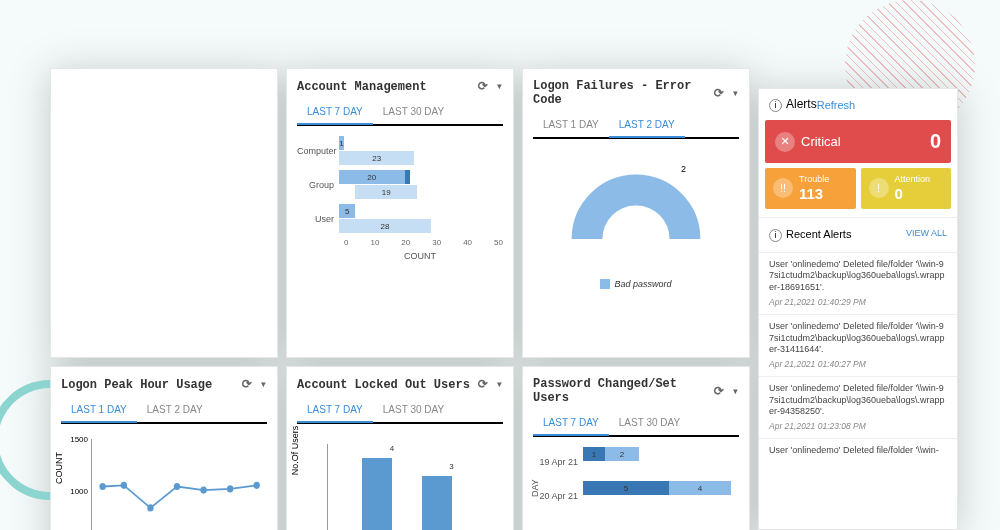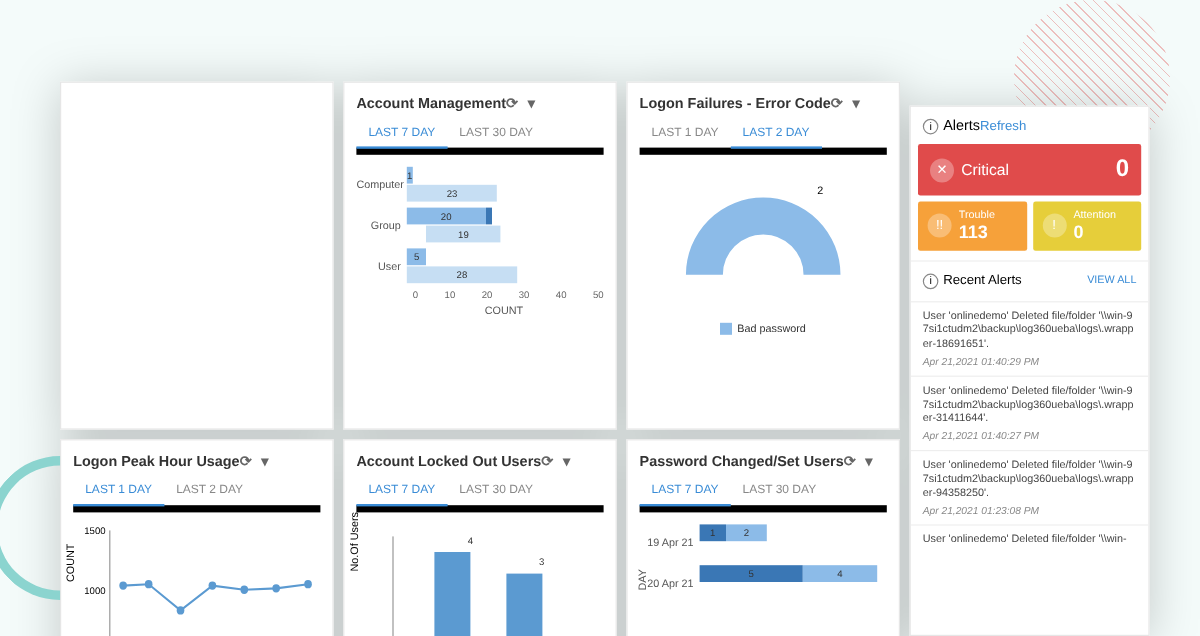--- a/index.html
+++ b/index.html
@@ -3,36 +3,36 @@
 <meta charset="utf-8">
 <style>
 * { box-sizing: border-box; margin: 0; padding: 0; }
 body { font-family: -apple-system, Arial, sans-serif; background: #f4fbfa; width: 1000px; height: 530px; overflow: hidden; position: relative; }
 .decor-red { position: absolute; top: 0; right: 25px; width: 130px; height: 130px; border-radius: 50%; background: repeating-linear-gradient(45deg, rgba(220,50,50,0.3) 0 1px, transparent 1px 6px); z-index: 0; }
 .decor-ring { position: absolute; left: -10px; top: 380px; width: 120px; height: 120px; border-radius: 50%; border: 8px solid; border-color: #8bd4cf transparent transparent #8bd4cf; transform: rotate(-45deg); z-index: 3; }
 .wrap { position: absolute; left: 50px; top: 68px; right: 20px; bottom: 0; filter: drop-shadow(0 4px 20px rgba(0,0,0,0.2)); }
 .cards { position: absolute; left: 0; top: 0; width: 700px; height: 462px; display: grid; grid-template-columns: 1fr 1fr 1fr; grid-template-rows: 290px 200px; gap: 8px; z-index: 1; }
 .card { background: #fff; border: 1px solid #e6e6e6; padding: 10px; display: flex; flex-direction: column; overflow: hidden; }
 .card.empty { background: #fff; }
-.chead { display: flex; align-items: center; font-size: 12px; font-weight: 600; color: #333; margin-bottom: 8px; }
+.chead { display: flex; align-items: center; justify-content: space-between; font-size: 12px; font-weight: 600; color: #333; margin-bottom: 8px; font-family: Liberation Mono, monospace; }
 .chead .icons { display: flex; gap: 8px; color: #666; font-size: 12px; }
-.tabs { display: flex; border-bottom: 6px solid #000000; margin-bottom: 10px; font-size: 10px; text-align: center; }
+.tabs { display: flex; border-bottom: 2px solid #000000; margin-bottom: 10px; font-size: 10px; text-align: center; }
 .tab { padding: 4px 10px 6px; color: #888; cursor: pointer; }
 .tab.active { color: #3a8cd6; border-bottom: 2px solid #3a8cd6; margin-bottom: -1px; }
 .chart-hbar { flex: 1; position: relative; font-size: 9px; color: #555; }
 .hbar-row { display: flex; align-items: center; margin-bottom: 4px; height: 30px; }
 .hbar-lbl { width: 42px; text-align: right; padding-right: 5px; font-size: 9px; }
 .hbar-track { flex: 1; position: relative; height: 100%; }
 .hbar-seg { position: absolute; height: 14px; font-size: 8px; color: #333; display: flex; align-items: center; justify-content: center; }
 .hbar-seg.top { top: 0; }
 .hbar-seg.bot { top: 15px; }
 .hbar-axis { display: flex; margin-left: 47px; font-size: 8px; color: #666; justify-content: space-between; }
 .hbar-xlabel { text-align: center; font-size: 9px; color: #555; margin-left: 40px; margin-top: 4px; }
 .legend { display: flex; flex-wrap: wrap; font-size: 9px; color: #333; margin-top: 8px; gap: 2px 10px; }
-.legend-item { display: flex; align-items: center; gap: 4px; }
+.legend-item { display: flex; align-items: center; gap: 4px; font-style: italic; }
 .sw { width: 10px; height: 10px; }
 .c-modified { background: #8cbbe8; }
 .c-deleted { background: #c6def3; }
 .c-creation { background: #3a77b5; }
 .donut { position: relative; width: 140px; height: 80px; margin: 20px auto; }
 .donut svg { width: 140px; height: 140px; }
 .donut-lbl { position: absolute; top: -5px; right: 20px; font-size: 9px; }
 .legend-center { text-align: center; margin-top: 10px; }
 .vbar { flex: 1; position: relative; font-size: 9px; }
 .vbar-area { position: absolute; left: 30px; right: 5px; top: 10px; bottom: 20px; border-left: 1px solid #999; border-bottom: 1px solid #999; }

